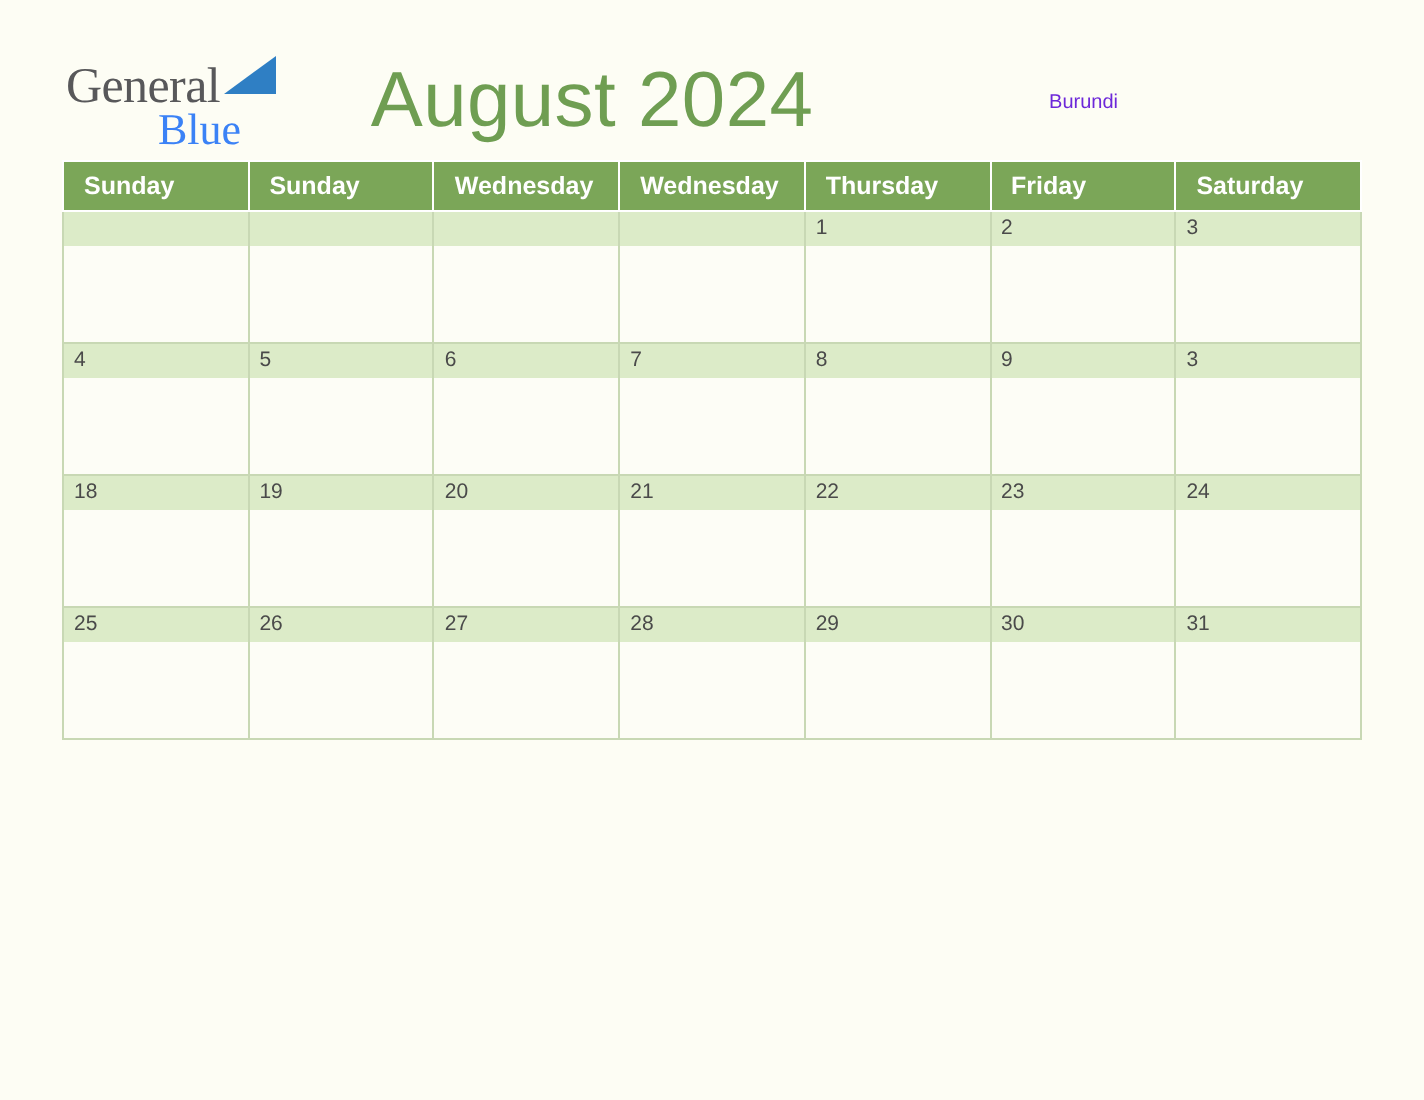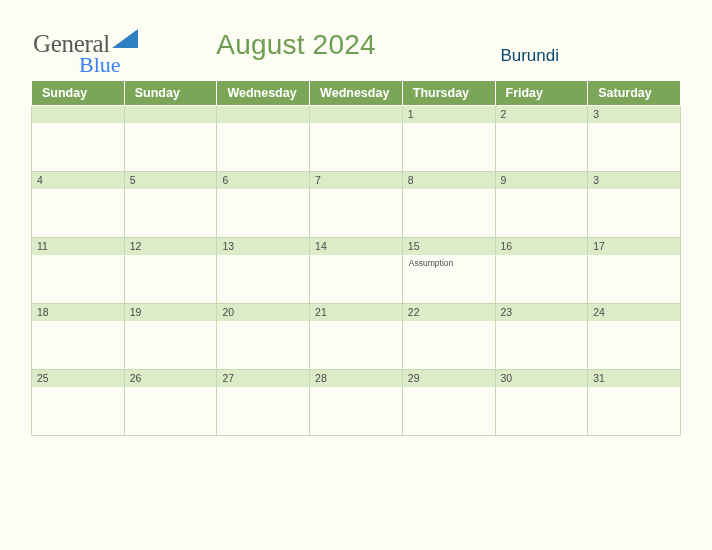--- a/index.html
+++ b/index.html
@@ -51,33 +51,33 @@
   .logo-row2 {
     font-family: "Liberation Serif", serif;
     font-size: 22px;
     color: #3b82f6;
     margin-top: -2px;
     margin-left: 46px;
   }
   .title {
     text-align: center;
     font-family: "Liberation Sans", sans-serif;
-    font-size: 28px;
+    font-size: 39px;
     color: #6f9e52;
     padding-top: 29px;
     font-weight: normal;
     margin: 0;
     letter-spacing: 0.2px;
   }
   .country {
     position: absolute;
     right: 33px;
     top: 46px;
-    font-size: 17px;
-    color: #0c4a6e;
+    font-size: 10px;
+    color: #6d28d9;
   }
   
   .calendar {
     position: absolute;
     left: 31px;
     top: 80px;
     width: 650px;
     border-collapse: collapse;
     table-layout: fixed;
   }
@@ -198,46 +198,20 @@
           </td>
           <td>
             <span class="daynum">9</span>
           </td>
           <td>
             <span class="daynum">3</span>
           </td>
         </tr>
         <tr>
           <td>
-            <span class="daynum">11</span>
-          </td>
-          <td>
-            <span class="daynum">12</span>
-          </td>
-          <td>
-            <span class="daynum">13</span>
-          </td>
-          <td>
-            <span class="daynum">14</span>
-          </td>
-          <td>
-            <span class="daynum">15</span>
-            <div class="events">
-              <div class="event">Assumption</div>
-            </div>
-          </td>
-          <td>
-            <span class="daynum">16</span>
-          </td>
-          <td>
-            <span class="daynum">17</span>
-          </td>
-        </tr>
-        <tr>
-          <td>
             <span class="daynum">18</span>
           </td>
           <td>
             <span class="daynum">19</span>
           </td>
           <td>
             <span class="daynum">20</span>
           </td>
           <td>
             <span class="daynum">21</span>

